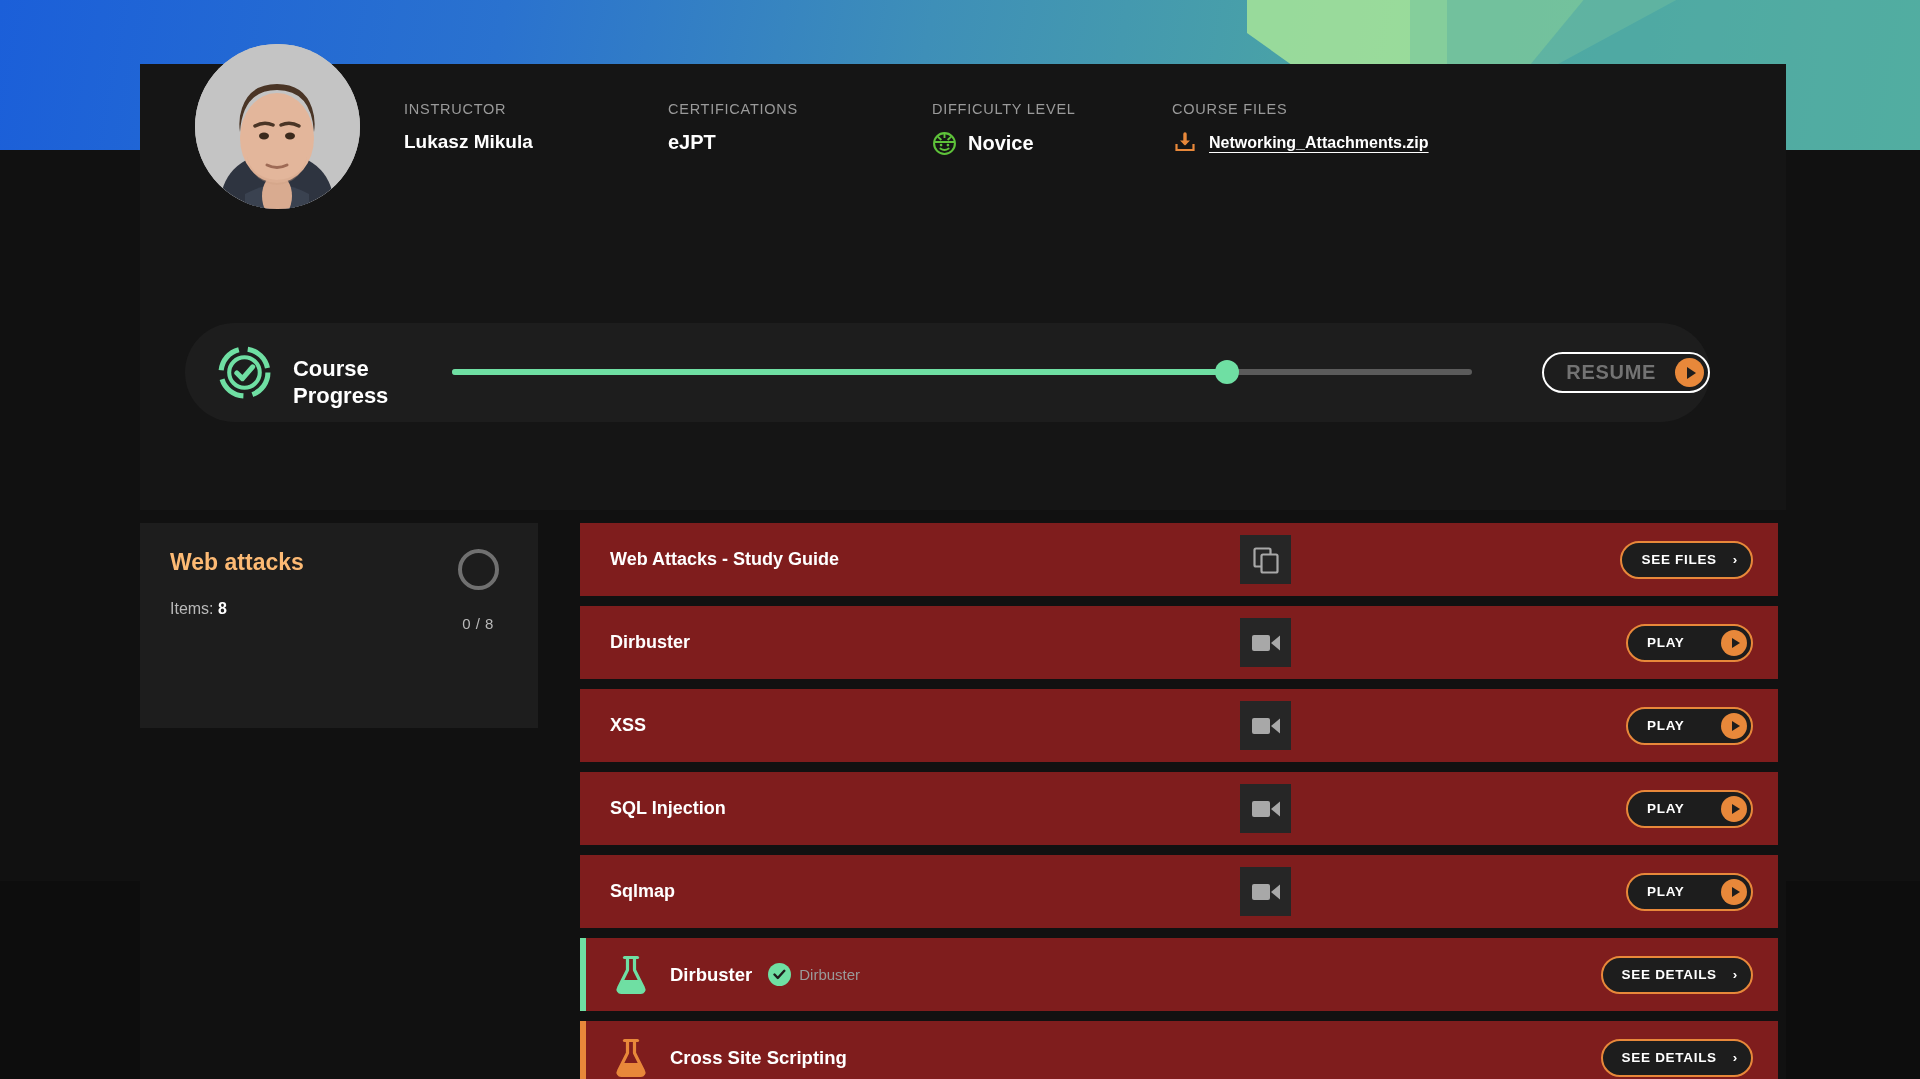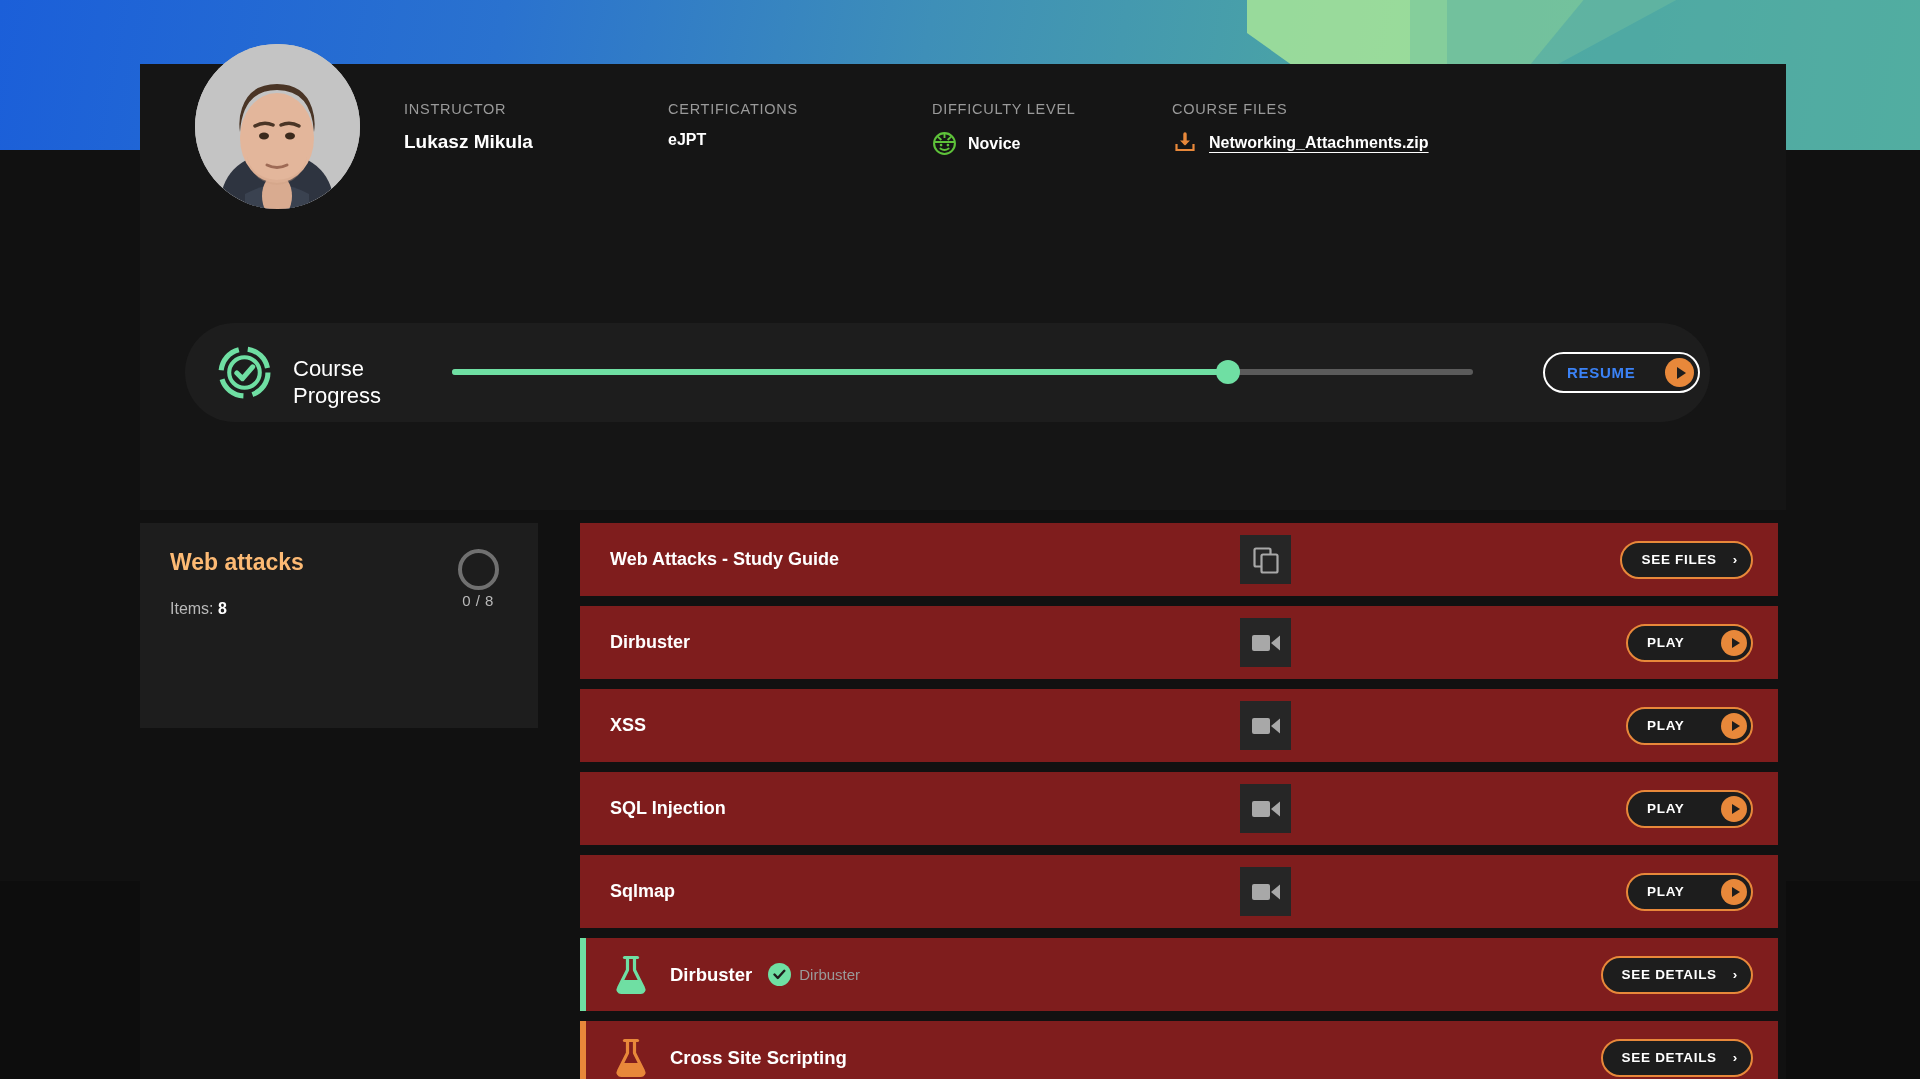--- a/index.html
+++ b/index.html
@@ -51,58 +51,58 @@
   .meta-row { position:absolute; left:404px; top:101px; display:flex; }
   .meta-col { display:flex; flex-direction:column; }
   .meta-label {
     font-size:14.5px; letter-spacing:.75px; color:#9a9a9a; font-weight:400;
     text-transform:uppercase; margin-bottom:14px; white-space:nowrap;
   }
   .meta-value {
     font-size:19px; color:#ffffff; font-weight:700; white-space:nowrap;
     display:flex; align-items:center; gap:11px;
   }
-  .meta-value.small { font-size:16px; }
+  .meta-value.small { font-size:20px; }
   .m-instructor{ width:264px; }
   .m-certs{ width:264px; }
   .m-duration{ width:251px; }
   .m-difficulty{ width:240px; }
   .m-files{ width:320px; }
 
   .file-link {
     color:#ffffff; font-size:16px; font-weight:700;
     text-decoration:underline; text-underline-offset:4px;
   }
 
   
   .progress-card {
     position:absolute; left:185px; top:323px; width:1525px; height:99px;
     background:#1d1d1d; border-radius:50px;
     display:flex; align-items:center;
   }
   .prog-icon { margin-left:33px; width:53px; height:53px; }
   .prog-title {
-    margin-left:22px; color:#fff; font-size:22px; font-weight:400;
+    margin-left:22px; color:#fff; font-size:22px; font-weight:700;
     line-height:1.22; width:118px;margin-top:20px;
   }
   .track-wrap { position:relative; margin-left:41px; width:1021px; height:8px; }
   .track { position:absolute; left:0; top:0; width:100%; height:6px; border-radius:4px; background:#5b5b5b; }
   .track-fill { position:absolute; left:0; top:0; height:6px; border-radius:4px; background:#6fdfa3; }
   .track-knob {
     position:absolute; top:-9px; width:24px; height:24px; border-radius:50%;
     background:#6fdfa3; transform:translateX(-12px);
   }
   .resume-btn {
     margin-left:70px; height:41px; min-width:157px; border-radius:24px;
     border:2.5px solid #ffffff; background:#1d1d1d;
     display:flex; align-items:center; justify-content:space-between;
     padding:0 4px 0 22px; cursor:pointer;
   }
   .resume-btn span {
-    color:#3b82f6; font-size:15px; font-weight:700; letter-spacing:.7px;
+    color:#737373; font-size:20px; font-weight:700; letter-spacing:.7px;
   }
   .play-dot {
     width:29px; height:29px; border-radius:50%; background:#e8883a;
     display:flex; align-items:center; justify-content:center; margin-left:19px;
   }
   .play-dot i {
     width:0; height:0; border-left:9px solid #1d1d1d;
     border-top:6px solid transparent; border-bottom:6px solid transparent;
     margin-left:3px;
   }
@@ -115,21 +115,21 @@
     background:#1d1d1d; padding:26px 28px 0 30px;
   }
   .section-title { color:#fdba74; font-size:23px; font-weight:700; }
   .section-items { color:#b9b9b9; font-size:16px; margin-top:24px; }
   .section-items b { color:#ffffff; font-weight:700; }
   .ring-wrap {
     position:absolute; right:30px; top:26px; width:60px;
     display:flex; flex-direction:column; align-items:center;
   }
   .ring { width:41px; height:41px; border-radius:50%; border:4px solid #707070; }
-  .ring-count { color:#b9b9b9; font-size:15px; margin-top:2px; letter-spacing:.5px; }
+  .ring-count { color:#b9b9b9; font-size:15px; margin-top:25px; letter-spacing:.5px; }
 
   
   .list { position:absolute; left:580px; top:523px; width:1200px; }
   .row {
     position:relative; width:1198px; height:73px; background:#7f1d1d;
     margin-bottom:10px; display:flex; align-items:center;
   }
   .row.lab { padding-left:0; }
   .row-accent { position:absolute; left:0; top:0; width:6px; height:100%; }
   .row-accent.green { background:#6fdfa3; }

